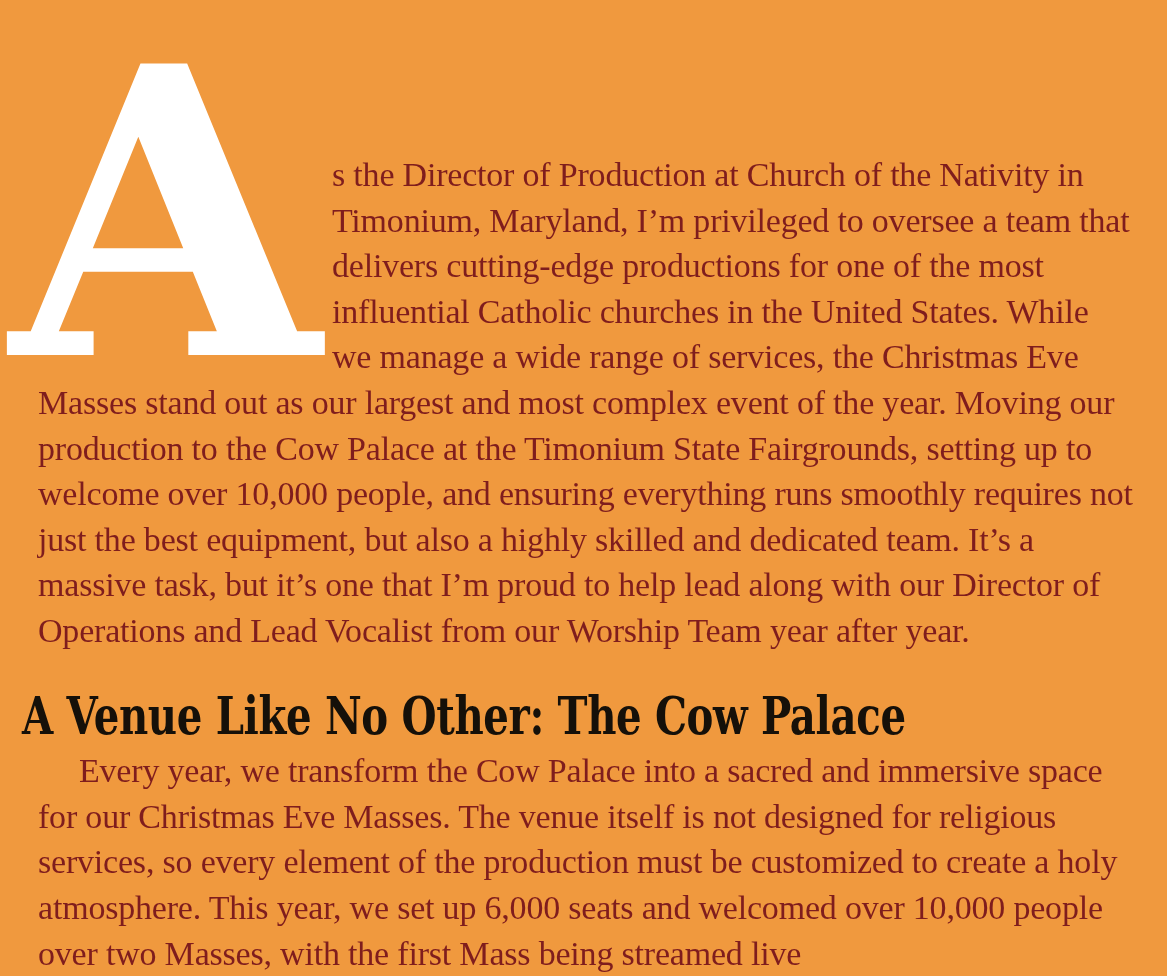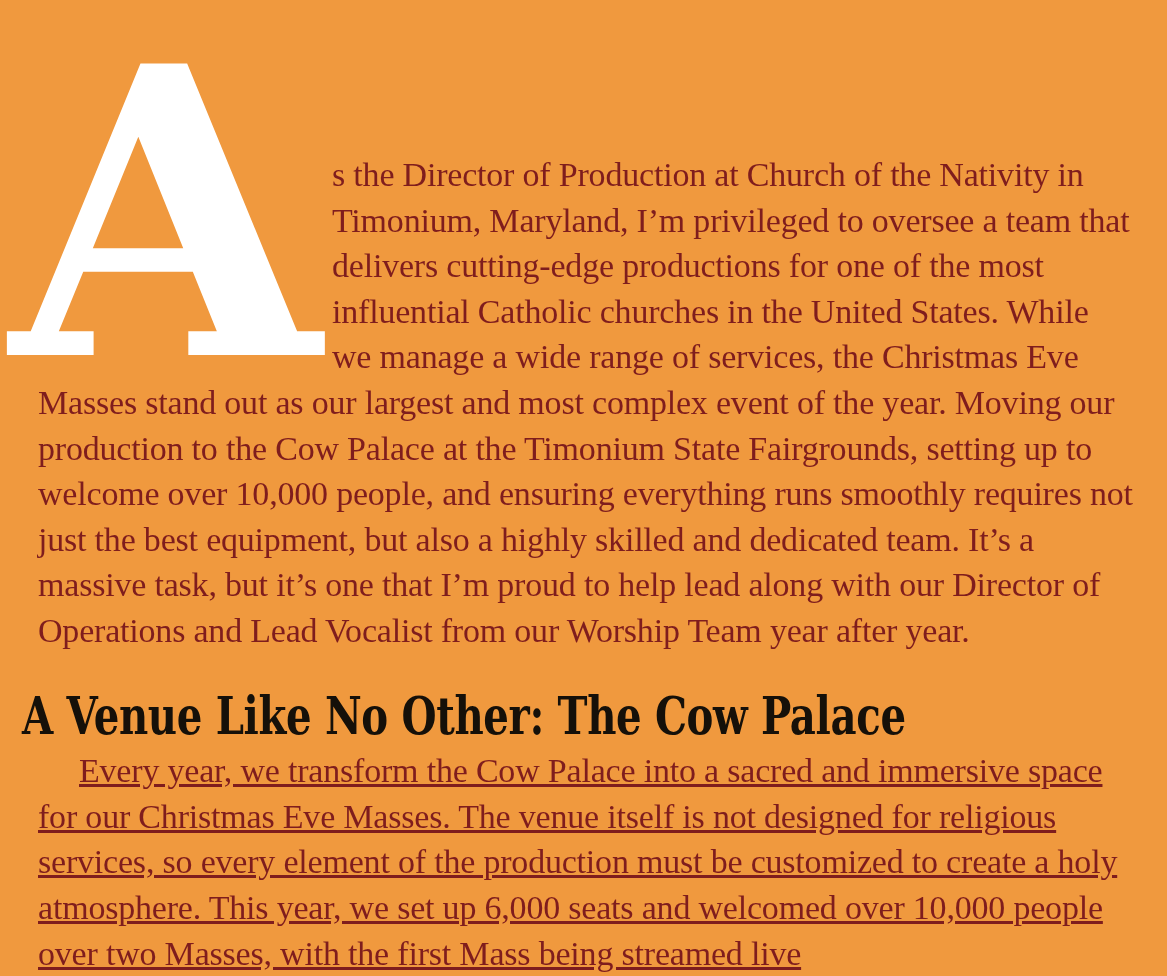--- a/index.html
+++ b/index.html
@@ -55,21 +55,20 @@
     line-height: 63.6px;
     color: #151009;
     transform: scaleX(0.76);
     transform-origin: 0 50%;
     white-space: nowrap;
     letter-spacing: -0.5px;
   }
   p.body-text.indented {
     margin-top: 1px;
     text-indent: 41px;
-    text-decoration: underline;
   }
 </style>
 </head>
 <body>
 
 <div class="page">
 
   <div class="dropcap">A</div>
 
   <p class="body-text">

